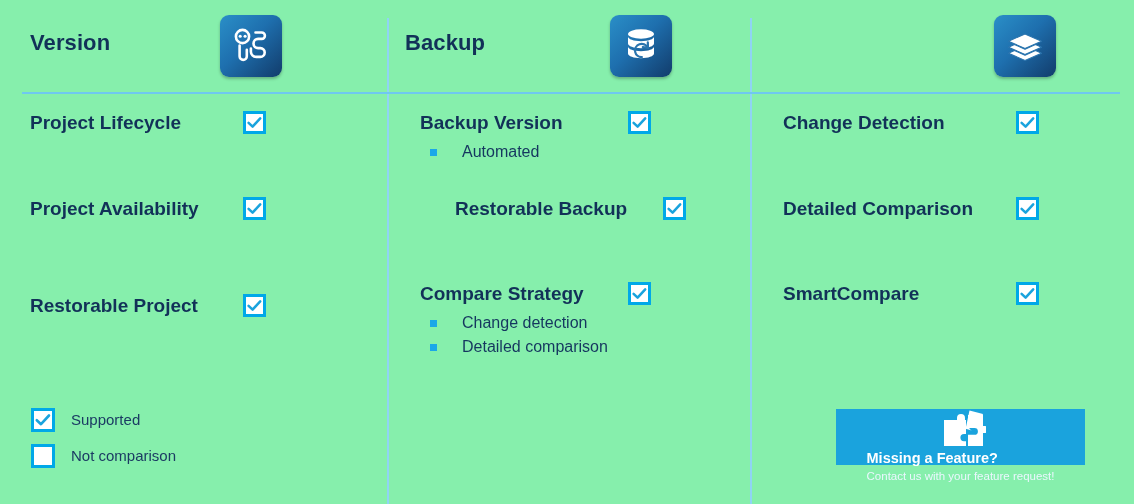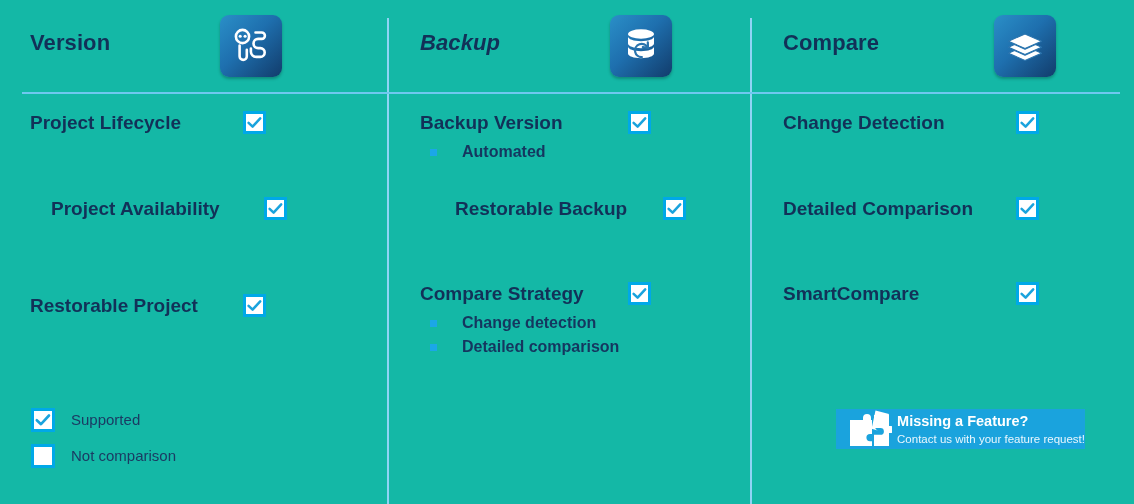--- a/index.html
+++ b/index.html
@@ -7,21 +7,21 @@
     padding: 0;
     background: #ffffff;
   }
   body {
     font-family: "Liberation Sans", sans-serif;
   }
   #page {
     position: relative;
     width: 1134px;
     height: 504px;
-    background: #14b8a6;
+    background: #86efac;
     overflow: hidden;
   }
 
   
   .v-divider {
     position: absolute;
     top: 18px;
     bottom: 0;
     width: 2px;
     background: #8FD4F5;
@@ -55,21 +55,21 @@
   .col-title {
     position: absolute;
     left: 30px;
     top: 30px;
     font-size: 22px;
     font-weight: bold;
     color: #123158;
     letter-spacing: 0.1px;
     white-space: nowrap;
   }
-  .c2 .col-title { left: 31px; font-style: italic; }
+  .c2 .col-title { left: 16px; }
   .c3 .col-title { left: 31px; }
 
   .col-icon {
     position: absolute;
     top: 15px;
     width: 62px;
     height: 62px;
     border-radius: 9px;
     background: linear-gradient(135deg, #2A8FC8 0%, #1E6FAE 45%, #123C6B 100%);
     box-shadow: 0 2px 3px rgba(0,0,0,0.25);
@@ -124,21 +124,20 @@
     margin: 0;
     padding: 0;
     list-style: none;
   }
   .subitem {
     position: relative;
     height: 24px;
     font-size: 16px;
     color: #15365F;
     line-height: 24px;
-    font-weight: bold;
   }
   .c2 .subitem { padding-left: 73px; }
   .subitem .bullet {
     position: absolute;
     left: 41px;
     top: 9px;
     width: 7px;
     height: 7px;
     background: #1BA7E8;
   }
@@ -172,24 +171,25 @@
     line-height: 24px;
     white-space: nowrap;
   }
 
   
   .banner {
     position: absolute;
     left: 836px;
     top: 409px;
     width: 249px;
-    height: 40px;
+    height: 56px;
     background: #1AA3DD;
     display: flex;
     align-items: center;
+    flex-direction: column;
   }
   .banner-icon {
     width: 52px;
     margin-left: 10px;
     margin-right: 4px;
     display: flex;
     align-items: center;
     justify-content: center;
   }
   .banner-text { color: #ffffff; }
@@ -235,21 +235,21 @@
           <div class="feature" style="top: 18px; text-align: right;">
             <div class="feature-main">
               <div class="feature-label">Project Lifecycle</div>
               <div class="checkbox" style="left: 243px;">
                 <svg width="17" height="17" viewBox="0 0 17 17">
                   <path d="M2.6,8.8 L6.6,12.6 L14.2,4.3" fill="none" stroke="#1AA3DD" stroke-width="2.5" stroke-linecap="round" stroke-linejoin="round"></path>
                 </svg>
               </div>
             </div>
           </div>
-          <div class="feature" style="top: 104px; padding-left: 21px;">
+          <div class="feature" style="top: 104px;">
             <div class="feature-main">
               <div class="feature-label">Project Availability</div>
               <div class="checkbox" style="left: 243px;">
                 <svg width="17" height="17" viewBox="0 0 17 17">
                   <path d="M2.6,8.8 L6.6,12.6 L14.2,4.3" fill="none" stroke="#1AA3DD" stroke-width="2.5" stroke-linecap="round" stroke-linejoin="round"></path>
                 </svg>
               </div>
             </div>
           </div>
           <div class="feature" style="top: 189px; margin-top: 12px;">
@@ -316,21 +316,20 @@
             </div>
             <ul class="sublist">
               <li class="subitem"><span class="bullet"></span><span>Change detection</span></li>
               <li class="subitem"><span class="bullet"></span><span>Detailed comparison</span></li>
             </ul>
           </div>
         </div>
       </div>
       <div class="col c3">
         <div class="col-header">
-          <div class="col-title">Compare</div>
           <div class="col-icon">
             <svg width="40" height="38" viewBox="0 0 40 38">
               <g fill="#ffffff" stroke="#2A74AE" stroke-width="1.1" stroke-linejoin="round">
                 <path d="M20,21.5 L3.5,14.2 L20,6.9 L36.5,14.2 z"></path>
                 <path d="M20,27.5 L3.5,20.2 L9.5,17.5 L20,22.2 L30.5,17.5 L36.5,20.2 z"></path>
                 <path d="M20,33.5 L3.5,26.2 L9.5,23.5 L20,28.2 L30.5,23.5 L36.5,26.2 z"></path>
               </g>
             </svg>
           </div>
         </div>

